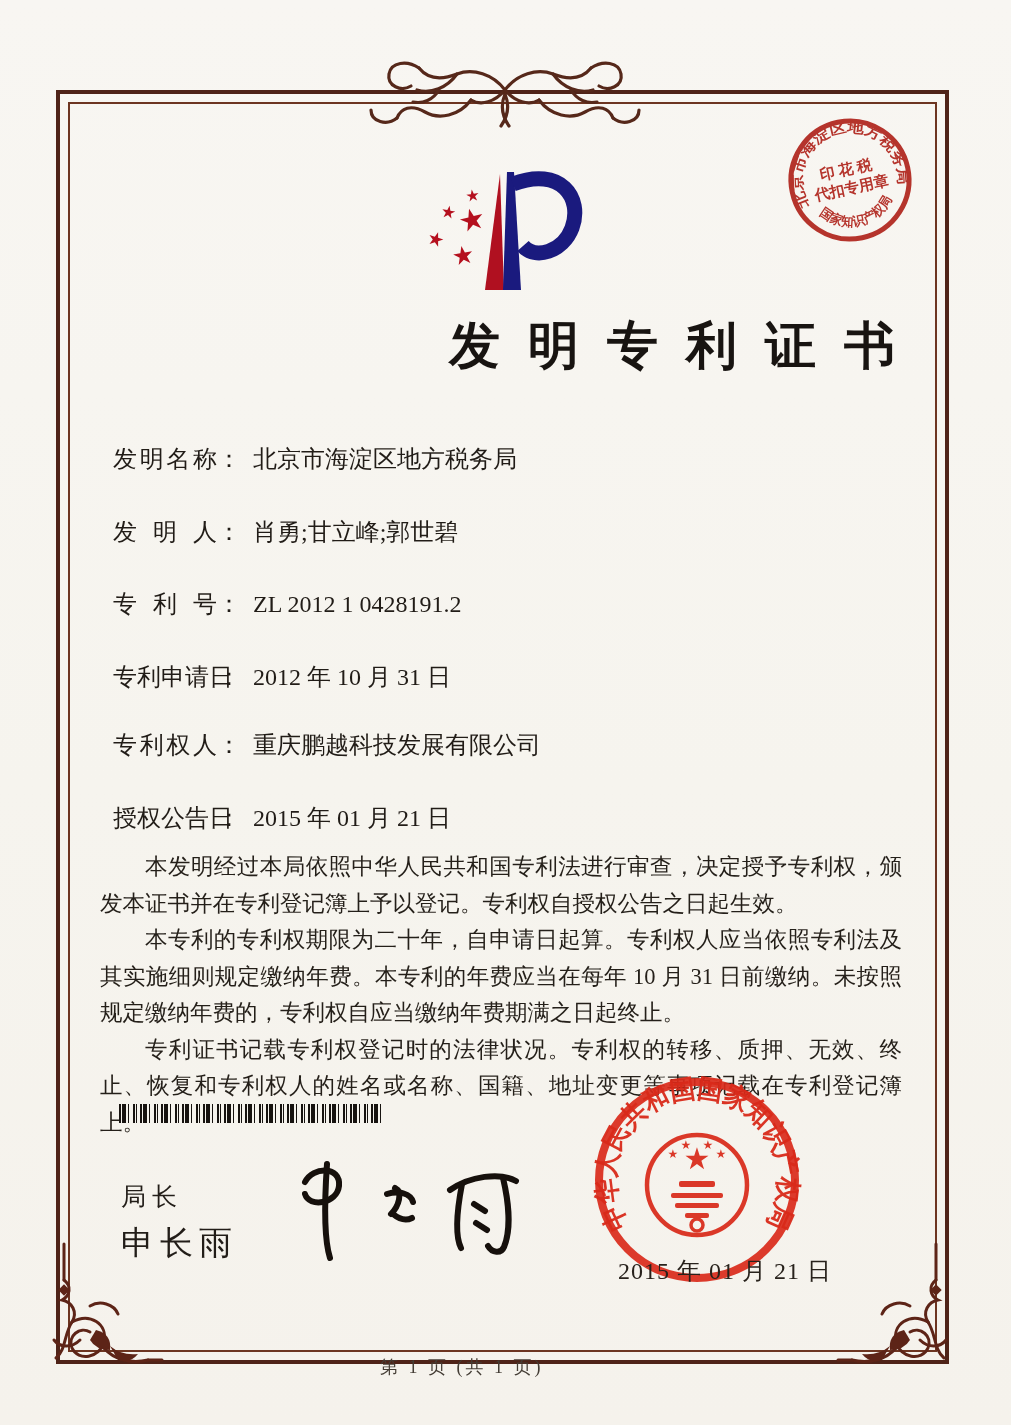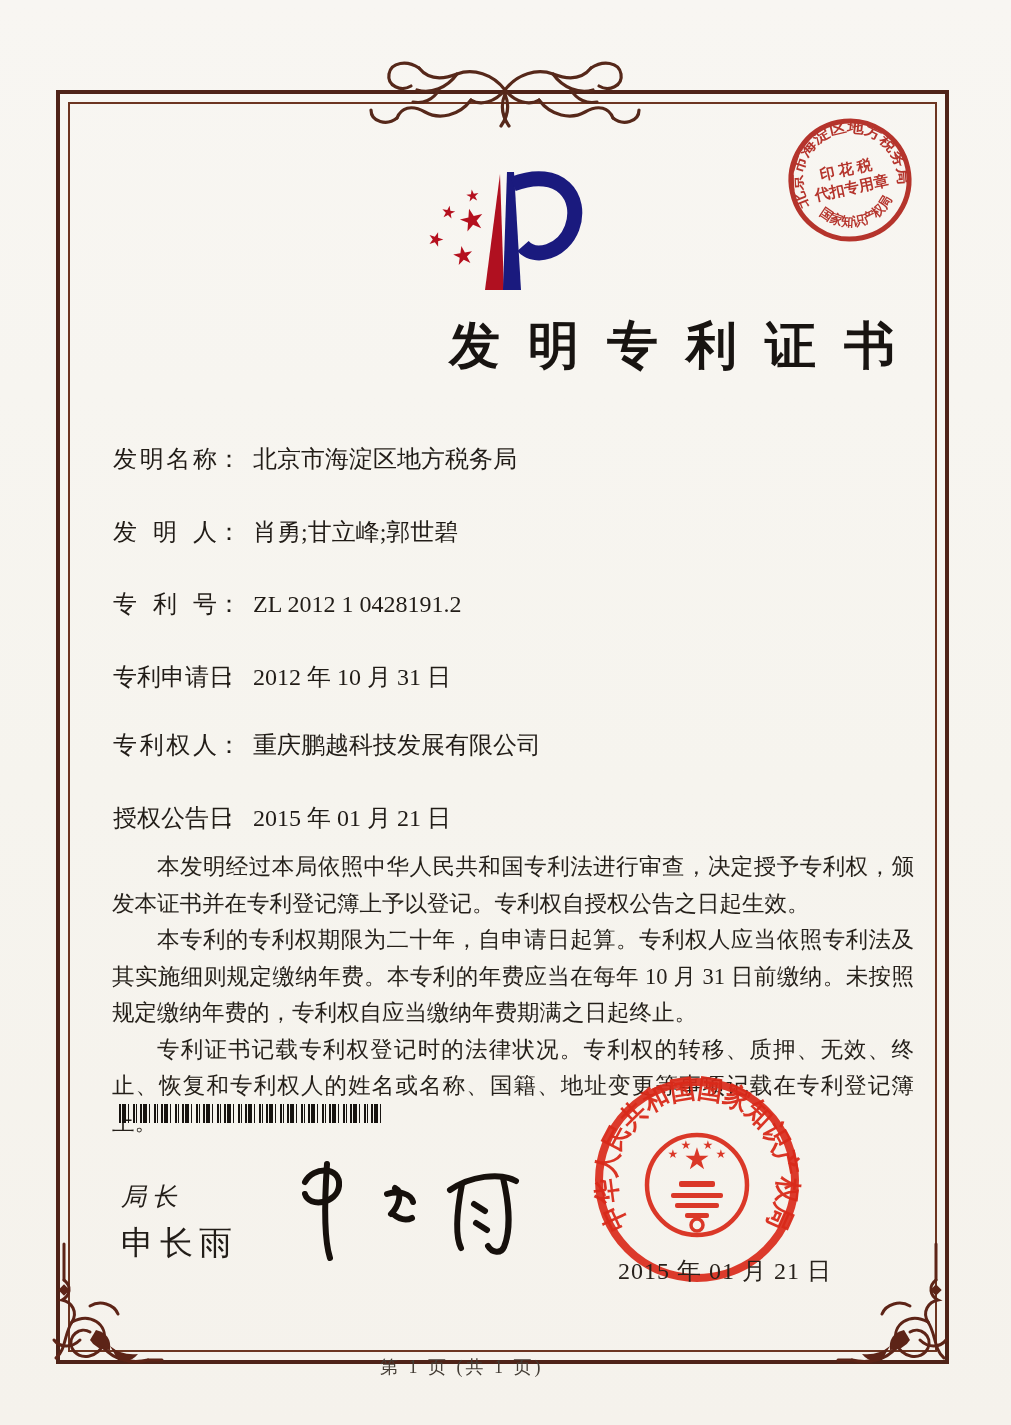--- a/index.html
+++ b/index.html
@@ -32,34 +32,34 @@
     color:#181411;
   }
   .field-row{
     position:absolute; left:113px; font-size:24px; white-space:nowrap; color:#211c17;
   }
   .field-label{
     display:inline-block; width:104px; text-align:justify; text-align-last:justify;
   }
   .field-value{ margin-left:12px; }
   .paragraphs{
-    position:absolute; left:112px; top:849px; width:802px;
+    position:absolute; left:100px; top:849px; width:802px;
     font-size:22.5px; line-height:36.5px; text-align:justify; color:#241f19;font-family:Liberation Serif, serif;
   }
   .paragraphs p{ margin:0; text-indent:2em; }
   .barcode{
     position:absolute; left:119px; top:1104px; width:262px; height:19px;
     background:repeating-linear-gradient(90deg,
       #171310 0 2px, transparent 2px 3px,
       #171310 3px 7px, transparent 7px 9px,
       #171310 9px 10px, transparent 10px 14px,
       #171310 14px 16px, transparent 16px 17px,
       #171310 17px 18px, transparent 18px 21px);
   }
-  .director-role{ position:absolute; left:121px; top:1180px; font-size:25px; letter-spacing:6px;font-style:italic; }
+  .director-role{ position:absolute; left:121px; top:1180px; font-size:25px; letter-spacing:6px; }
   .director-name{ position:absolute; left:121px; top:1221px; font-size:33px; letter-spacing:6px; }
   .seal-date{
     position:absolute; left:618px; top:1255px; font-size:24px; letter-spacing:1px;
     color:#28221c; z-index:6;
   }
   .footer{
     position:absolute; left:380px; top:1327px; font-size:18px; letter-spacing:3px; color:#443d35;margin-top:28px;
   }
   svg{ position:absolute; overflow:visible; }
   .svg-logo{ left:423px; top:158px; }

